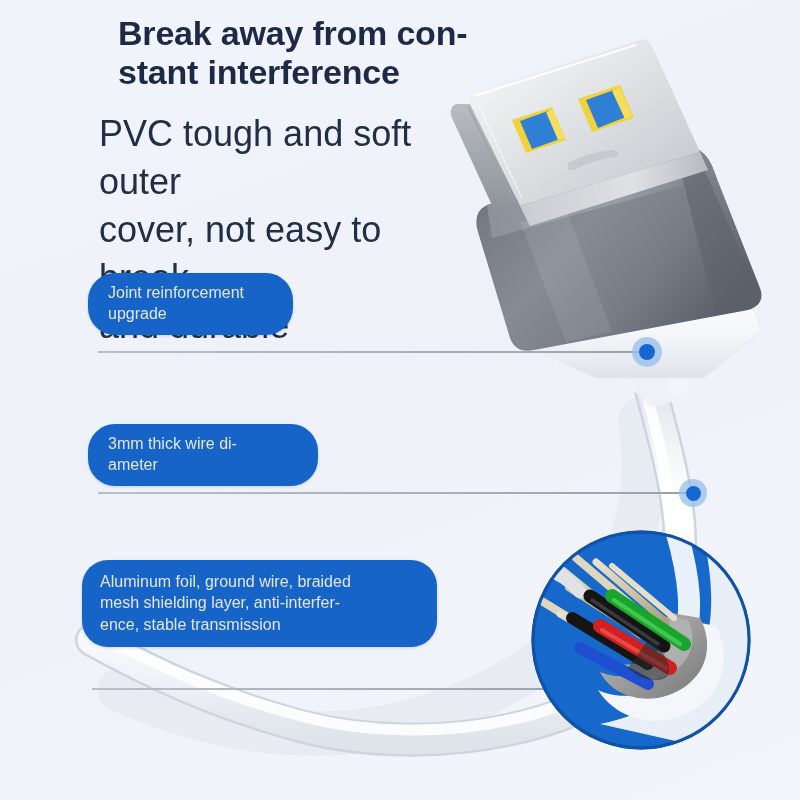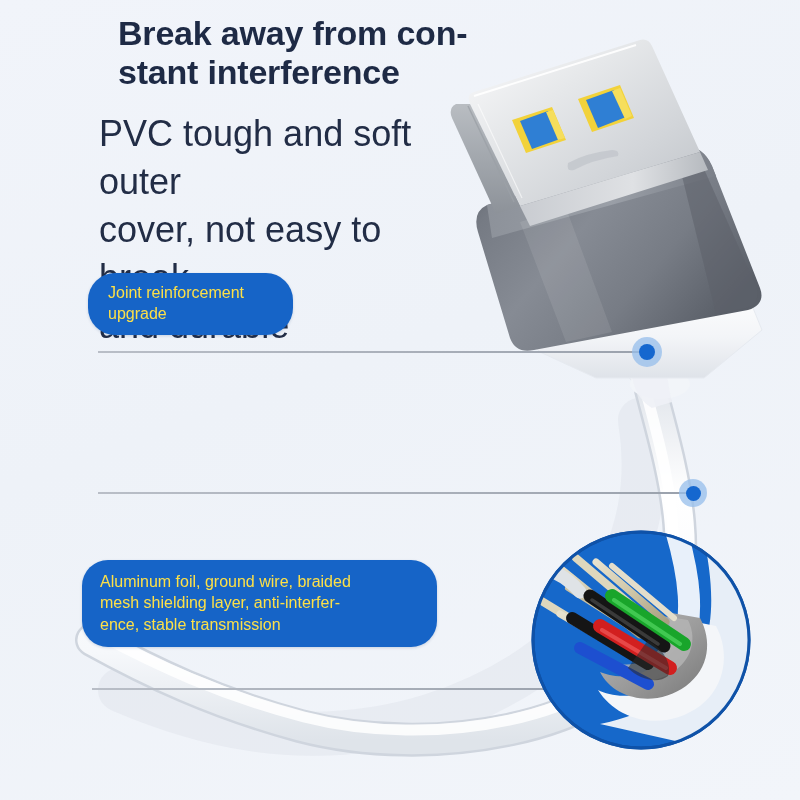--- a/index.html
+++ b/index.html
@@ -40,21 +40,21 @@
     line-height: 1.33;
     font-weight: normal;
     color: #222d46;
     white-space: pre-line;
   }
 
   
   .pill {
     position: absolute;
     background: #1664c7;
-    color: #fde047;
+    color: #e5e5e5;
     font-size: 16px;
     line-height: 1.33;
     padding: 9px 20px 10px 20px;
     box-sizing: border-box;
     white-space: pre-line;
     z-index: 40;
     box-shadow: 0 1px 3px rgba(20,60,120,0.18);
   }
   #pill-joint {
     left: 88px; top: 273px;
@@ -298,17 +298,19 @@
   <div class="marker" id="marker-cable"></div>
 
   <div class="headline">Break away from con-
 stant interference</div>
   <div class="subhead">PVC tough and soft outer
 cover, not easy to break
 and durable</div>
 
   <div class="pill" id="pill-joint">Joint reinforcement
 upgrade</div>
+  <div class="pill" id="pill-diameter">3mm thick wire di-
+ameter</div>
   <div class="pill" id="pill-shielding">Aluminum foil, ground wire, braided
 mesh shielding layer, anti-interfer-
 ence, stable transmission</div>
 
 </div>
 
 </body></html>

